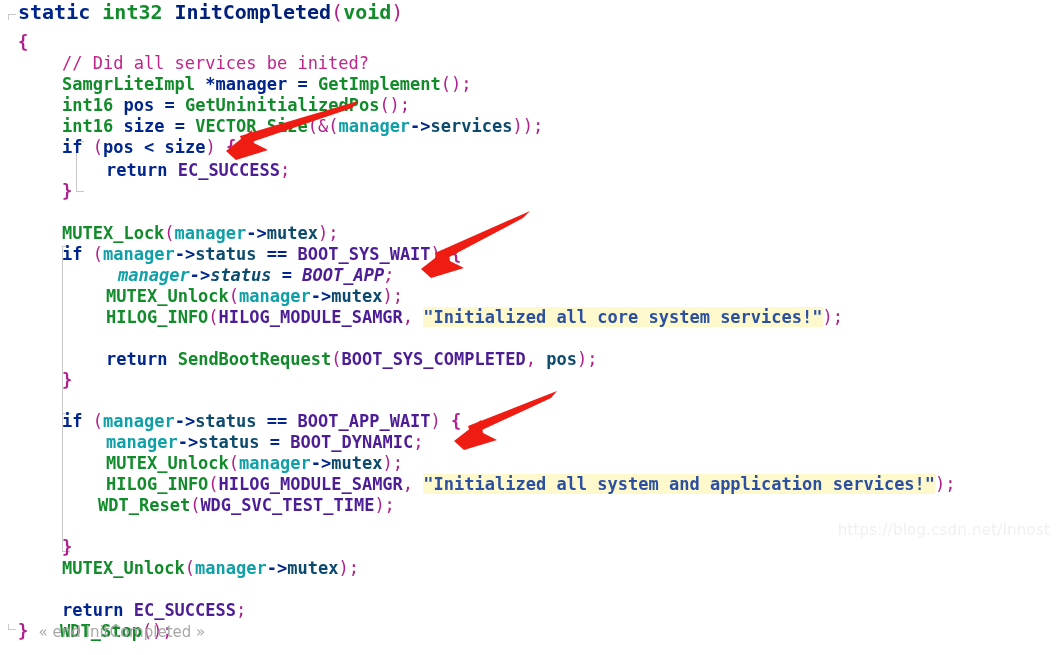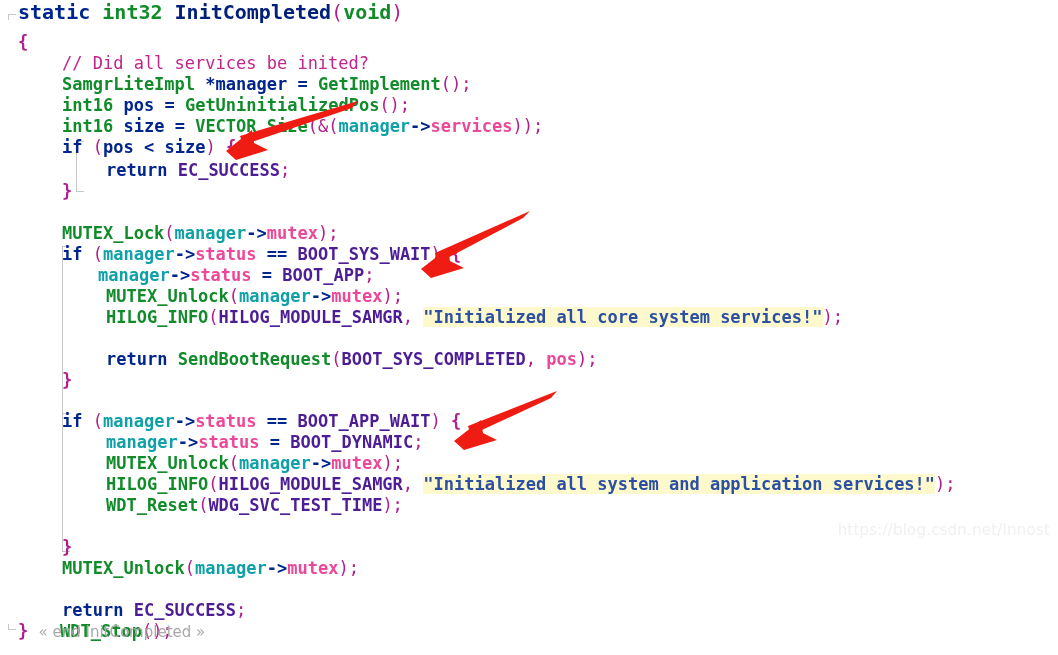--- a/index.html
+++ b/index.html
@@ -34,21 +34,21 @@
     height: 21px;
   }
 
   
   .t-kw       { color: #00258c; font-weight: bold; }   
   .t-type     { color: #128b2b; font-weight: bold; }   
   .t-fnname   { color: #00207a; font-weight: bold; }   
   .t-fn       { color: #128b2b; font-weight: bold; }   
   .t-var      { color: #00258c; font-weight: bold; }   
   .t-field    { color: #0fa0a8; font-weight: bold; }   
-  .t-member   { color: #ec4899; font-weight: bold; }   
+  .t-member   { color: #0c4a6e; font-weight: bold; }   
   .t-const    { color: #4c1d95; font-weight: bold; }   
   .t-punc     { color: #b0208c; }                      
   .t-brace    { color: #b0208c; font-weight: bold; }   
   .t-op       { color: #00258c; font-weight: bold; }   
   .t-comment  { color: #c2258a; }                      
   .t-str      { color: #2b4fa2; background: #fdf9cc; font-weight: bold; }
   .t-plain    { color: #222222; }
   .t-fold     { color: #a8a8a8; font-family: "DejaVu Sans", sans-serif; font-size: 15px; font-style: normal; }
 
   .fn-decl { font-size: 20px; }
@@ -113,40 +113,40 @@
   <div class="code-line" style="top:137px; left:62px;"><span class="t-kw">if</span><span class="t-plain"> </span><span class="t-punc">(</span><span class="t-var">pos</span><span class="t-plain"> </span><span class="t-op">&lt;</span><span class="t-plain"> </span><span class="t-var">size</span><span class="t-punc">)</span><span class="t-plain"> </span><span class="t-brace">{</span></div>
 
   <div class="code-line" style="top:160px; left:106px;"><span class="t-kw">return</span><span class="t-plain"> </span><span class="t-const">EC_SUCCESS</span><span class="t-punc">;</span></div>
 
   <div class="code-line" style="top:181px; left:62px;"><span class="t-brace">}</span></div>
 
   <div class="code-line" style="top:223px; left:62px;"><span class="t-fn">MUTEX_Lock</span><span class="t-punc">(</span><span class="t-field">manager</span><span class="t-op">-&gt;</span><span class="t-member">mutex</span><span class="t-punc">);</span></div>
 
   <div class="code-line" style="top:244px; left:62px;"><span class="t-kw">if</span><span class="t-plain"> </span><span class="t-punc">(</span><span class="t-field">manager</span><span class="t-op">-&gt;</span><span class="t-member">status</span><span class="t-plain"> </span><span class="t-op">==</span><span class="t-plain"> </span><span class="t-const">BOOT_SYS_WAIT</span><span class="t-punc">)</span><span class="t-plain"> </span><span class="t-brace">{</span></div>
 
-  <div class="code-line" style="top:265px; left:98px;"><span class="t-field">manager</span><span class="t-op">-&gt;</span><span class="t-member">status</span><span class="t-plain"> </span><span class="t-op">=</span><span class="t-plain"> </span><span class="t-const">BOOT_APP</span><span class="t-punc">;</span></div>
+  <div class="code-line" style="top:265px; left:118px;font-style:italic;"><span class="t-field">manager</span><span class="t-op">-&gt;</span><span class="t-member">status</span><span class="t-plain"> </span><span class="t-op">=</span><span class="t-plain"> </span><span class="t-const">BOOT_APP</span><span class="t-punc">;</span></div>
 
   <div class="code-line" style="top:286px; left:106px;"><span class="t-fn">MUTEX_Unlock</span><span class="t-punc">(</span><span class="t-field">manager</span><span class="t-op">-&gt;</span><span class="t-member">mutex</span><span class="t-punc">);</span></div>
 
   <div class="code-line" style="top:307px; left:106px;"><span class="t-fn">HILOG_INFO</span><span class="t-punc">(</span><span class="t-const">HILOG_MODULE_SAMGR</span><span class="t-punc">, </span><span class="t-str">"Initialized all core system services!"</span><span class="t-punc">);</span></div>
 
 
   <div class="code-line" style="top:349px; left:106px;"><span class="t-kw">return</span><span class="t-plain"> </span><span class="t-fn">SendBootRequest</span><span class="t-punc">(</span><span class="t-const">BOOT_SYS_COMPLETED</span><span class="t-punc">, </span><span class="t-member">pos</span><span class="t-punc">);</span></div>
 
   <div class="code-line" style="top:370px; left:62px;"><span class="t-brace">}</span></div>
 
   <div class="code-line" style="top:411px; left:62px;"><span class="t-kw">if</span><span class="t-plain"> </span><span class="t-punc">(</span><span class="t-field">manager</span><span class="t-op">-&gt;</span><span class="t-member">status</span><span class="t-plain"> </span><span class="t-op">==</span><span class="t-plain"> </span><span class="t-const">BOOT_APP_WAIT</span><span class="t-punc">)</span><span class="t-plain"> </span><span class="t-brace">{</span></div>
 
   <div class="code-line" style="top:432px; left:106px;"><span class="t-field">manager</span><span class="t-op">-&gt;</span><span class="t-member">status</span><span class="t-plain"> </span><span class="t-op">=</span><span class="t-plain"> </span><span class="t-const">BOOT_DYNAMIC</span><span class="t-punc">;</span></div>
 
   <div class="code-line" style="top:453px; left:106px;"><span class="t-fn">MUTEX_Unlock</span><span class="t-punc">(</span><span class="t-field">manager</span><span class="t-op">-&gt;</span><span class="t-member">mutex</span><span class="t-punc">);</span></div>
 
   <div class="code-line" style="top:474px; left:106px;"><span class="t-fn">HILOG_INFO</span><span class="t-punc">(</span><span class="t-const">HILOG_MODULE_SAMGR</span><span class="t-punc">, </span><span class="t-str">"Initialized all system and application services!"</span><span class="t-punc">);</span></div>
 
-  <div class="code-line" style="top:495px; left:106px;"><span class="t-fn">WDT_Reset</span><span class="t-punc">(</span><span class="t-const">WDG_SVC_TEST_TIME</span><span class="t-punc">);</span></div>
+  <div class="code-line" style="top:495px; left:98px;"><span class="t-fn">WDT_Reset</span><span class="t-punc">(</span><span class="t-const">WDG_SVC_TEST_TIME</span><span class="t-punc">);</span></div>
 
 
   <div class="code-line" style="top:537px; left:62px;"><span class="t-brace">}</span></div>
 
   <div class="code-line" style="top:558px; left:62px;"><span class="t-fn">MUTEX_Unlock</span><span class="t-punc">(</span><span class="t-field">manager</span><span class="t-op">-&gt;</span><span class="t-member">mutex</span><span class="t-punc">);</span></div>
 
   <div class="code-line" style="top:579px; left:60px;margin-top:42px;"><span class="t-fn">WDT_Stop</span><span class="t-punc">();</span></div>
 
   <div class="code-line" style="top:600px; left:62px;"><span class="t-kw">return</span><span class="t-plain"> </span><span class="t-const">EC_SUCCESS</span><span class="t-punc">;</span></div>
 

